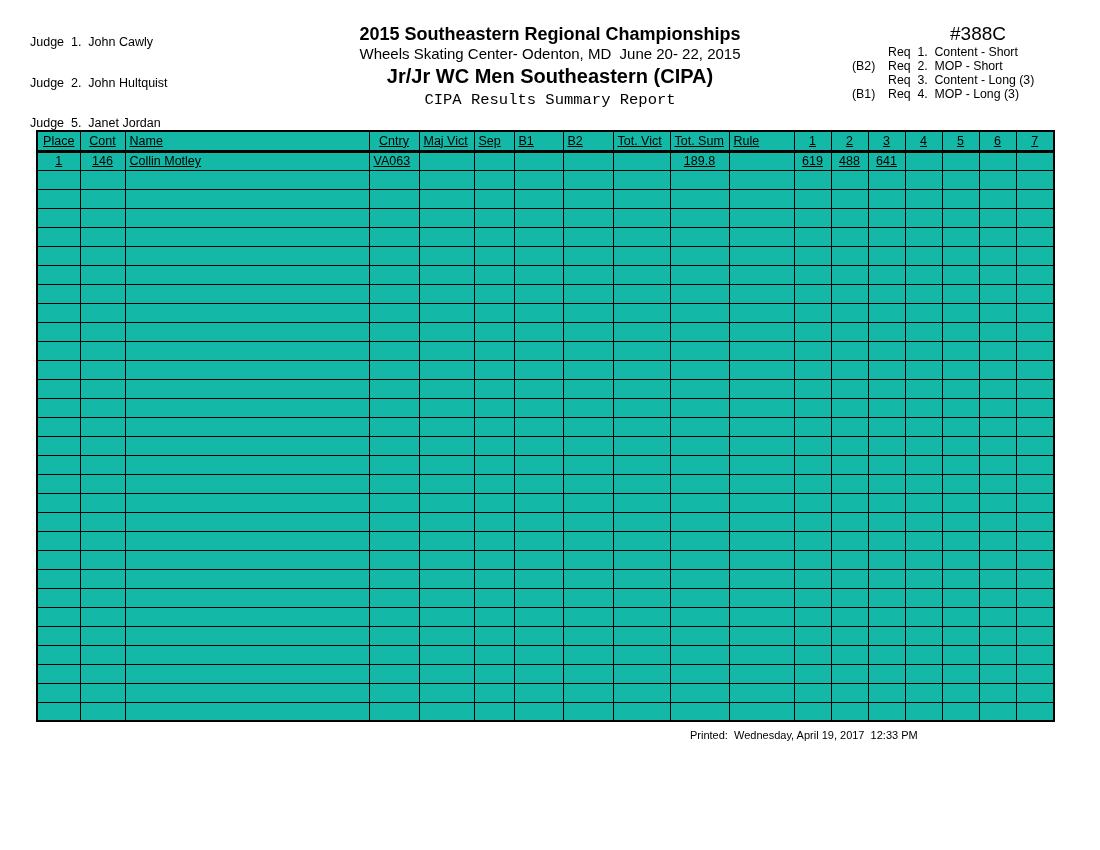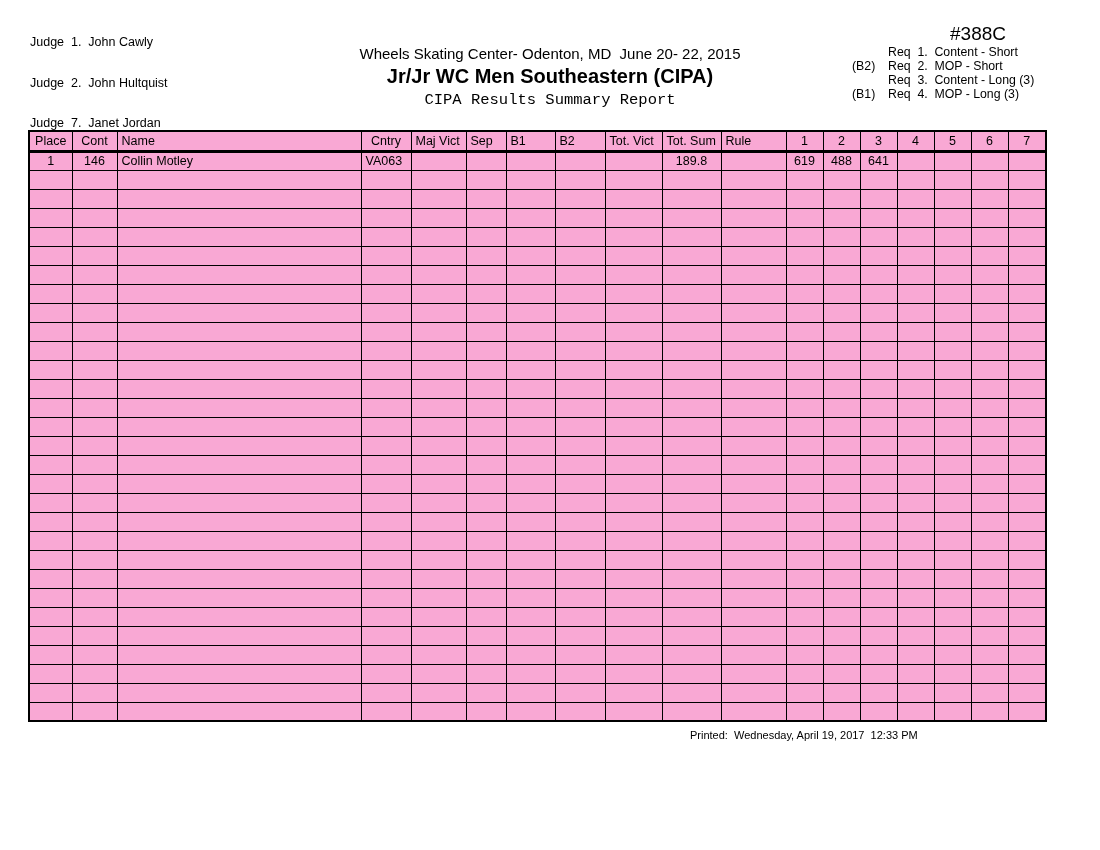--- a/index.html
+++ b/index.html
@@ -48,26 +48,27 @@
     left: 852px;
     top: 45px;
     font-size: 12.3px;
     line-height: 14px;
   }
   .req-line { display: flex; white-space: pre; }
   .req-prefix { width: 36px; flex: 0 0 36px; }
   
   table.results {
     position: absolute;
-    left: 28px;
+    left: 36px;
     top: 130px;
     border-collapse: collapse;
     table-layout: fixed;
     border: 2px solid #000;
-    background: #f9a8d4;
+    background: #14b8a6;
+    text-decoration: underline;
   }
   table.results th, table.results td {
     border: 1px solid #000;
     font-size: 12.5px;
     font-weight: normal;
     padding: 0 4px;
     white-space: nowrap;
     overflow: hidden;
     vertical-align: middle;
   }
@@ -88,23 +89,24 @@
   }
 </style>
 </head>
 <body>
 
 <div class="page">
 
   <div class="judges">
     <div>Judge  1.  John Cawly</div>
     <div>Judge  2.  John Hultquist</div>
-    <div>Judge  7.  Janet Jordan</div>
+    <div>Judge  5.  Janet Jordan</div>
   </div>
 
+  <div class="title-line t1">2015 Southeastern Regional Championships</div>
   <div class="title-line t2">Wheels Skating Center- Odenton, MD  June 20- 22, 2015</div>
   <div class="title-line t3">Jr/Jr WC Men Southeastern (CIPA)</div>
   <div class="title-line t4">CIPA Results Summary Report</div>
 
   <div class="event-code">#388C</div>
 
   <div class="reqs">
     <div class="req-line">
       <span class="req-prefix"></span>
       <span>Req  1.  Content - Short</span>

